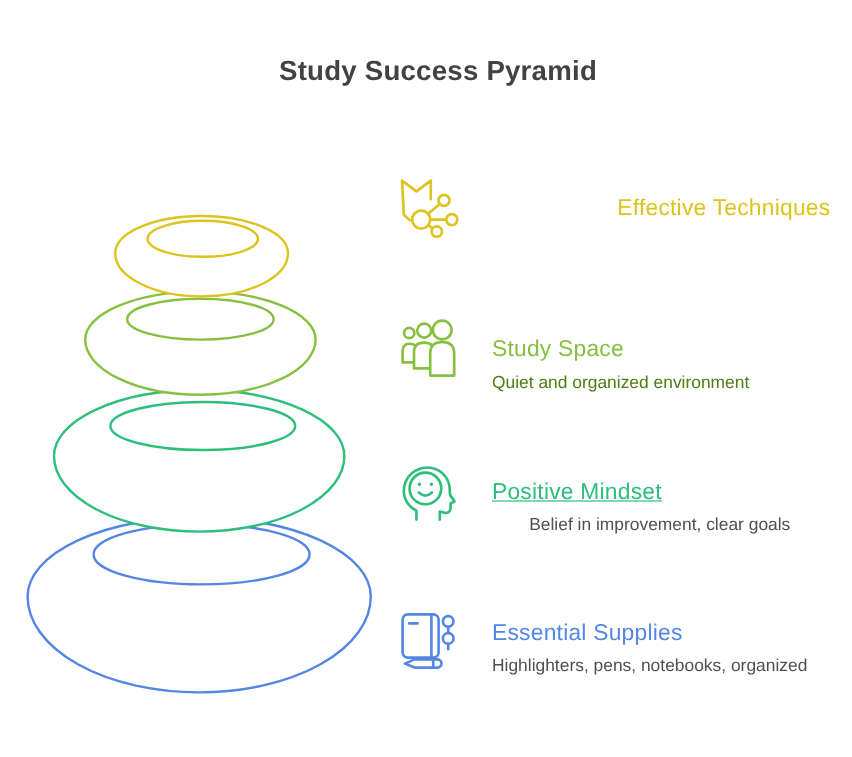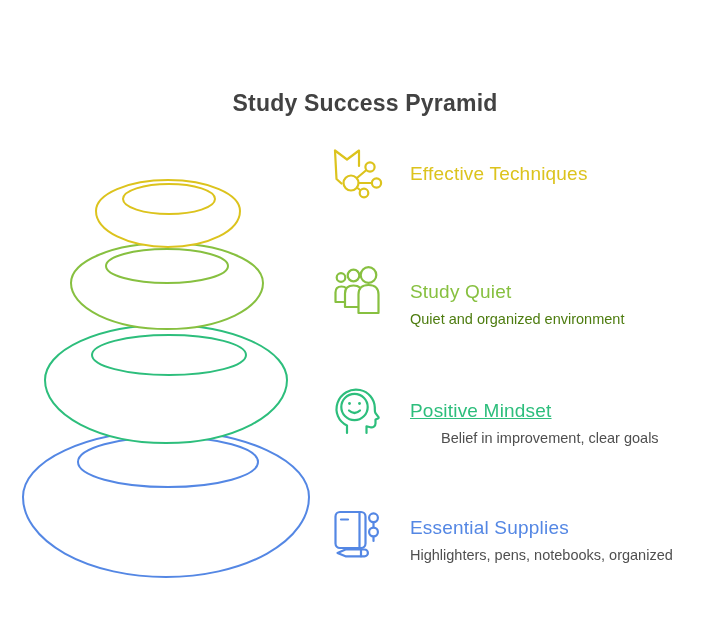--- a/index.html
+++ b/index.html
@@ -29,21 +29,21 @@
     pointer-events: none;
   }
   .item-row {
     position: absolute;
     left: 332px;
     width: 360px;
     height: 58px;
     display: flex;
     align-items: flex-start;
   }
-  .item-row.r0 { top: 148px; }
+  .item-row.r0 { top: 148px; justify-content: space-between; }
   .item-row.r1 { top: 266px; }
   .item-row.r2 { top: 385px; }
   .item-row.r3 { top: 504px; align-items: center; }
   .item-icon {
     width: 50px;
     height: 50px;
     flex: 0 0 50px;
   }
   .item-icon svg { overflow: visible; display: block; }
   .item-text {
@@ -62,21 +62,21 @@
     font-size: 14.5px;
     line-height: 17px;
     white-space: nowrap;
   }
 </style>
 </head>
 <body>
 
 <div class="canvas">
 
-  <div class="page-title" style="color: rgb(66, 66, 66); margin-top: 44px;">Study Success Pyramid</div>
+  <div class="page-title" style="color: rgb(66, 66, 66);">Study Success Pyramid</div>
 
   <svg class="pyramid-svg" width="710" height="631" viewBox="0 0 710 631" fill="none" stroke-width="2" stroke-linecap="round">
 
     <g>
       <path d="M 23 497 A 143 66 0 0 1 309 497 A 143 80 0 0 1 23 497 Z" fill="#ffffff" stroke="#5487e4"></path>
       <ellipse cx="168" cy="462" rx="90" ry="25" fill="none" stroke="#5487e4"></ellipse>
     </g>
 
     <g>
       <path d="M 45 380 A 121 55 0 0 1 287 380 A 121 63 0 0 1 45 380 Z" fill="#ffffff" stroke="#2dbe7c"></path>
@@ -117,21 +117,21 @@
       <svg width="50" height="50" viewBox="0 0 50 50" fill="none" stroke="currentColor" stroke-width="2.2" stroke-linecap="round" stroke-linejoin="round">
         <circle cx="9" cy="11.5" r="4.3" fill="#ffffff"></circle>
         <path d="M 3.5 36 V 26.5 Q 3.5 20.5 9.5 20.5 Q 15.5 20.5 15.5 26.5 V 36 Z" fill="#ffffff"></path>
         <circle cx="21.5" cy="9.5" r="5.8" fill="#ffffff"></circle>
         <path d="M 13 41 V 27.5 Q 13 19.5 21.5 19.5 Q 30 19.5 30 27.5 V 41 Z" fill="#ffffff"></path>
         <circle cx="36.5" cy="9" r="7.8" fill="#ffffff"></circle>
         <path d="M 26.5 47 V 28.5 Q 26.5 19 36.5 19 Q 46.5 19 46.5 28.5 V 47 Z" fill="#ffffff"></path>
       </svg>
     </div>
     <div class="item-text">
-      <div class="item-title" style="color: rgb(135, 192, 64);">Study Quiet</div>
+      <div class="item-title" style="color: rgb(135, 192, 64);">Study Space</div>
       <div class="item-desc" style="color: #4d7c0f;">Quiet and organized environment</div>
     </div>
   </div>
 
   <div class="item-row r2">
     <div class="item-icon" style="color: rgb(45, 190, 124);">
       <svg width="50" height="50" viewBox="0 0 50 50" fill="none" stroke="currentColor" stroke-width="2.2" stroke-linecap="round" stroke-linejoin="round">
         <path d="M 15 48 V 40.5 C 6.5 36.5 2.5 27 5.5 18 C 8.5 8.5 18.5 3 28 5 C 36.5 6.8 42.5 14 42.8 22.5 C 42.9 25 42.5 26.5 43.5 28.2 L 46.5 32.2 Q 47 33 46 33.4 L 43.5 34.4 V 38.5 C 43.5 41.3 41 43 38.3 42.3 L 34.5 41.3 V 48"></path>
         <circle cx="22.5" cy="22" r="13.2"></circle>
         <circle cx="17.5" cy="18.5" r="1.4" fill="currentColor" stroke="none"></circle>

